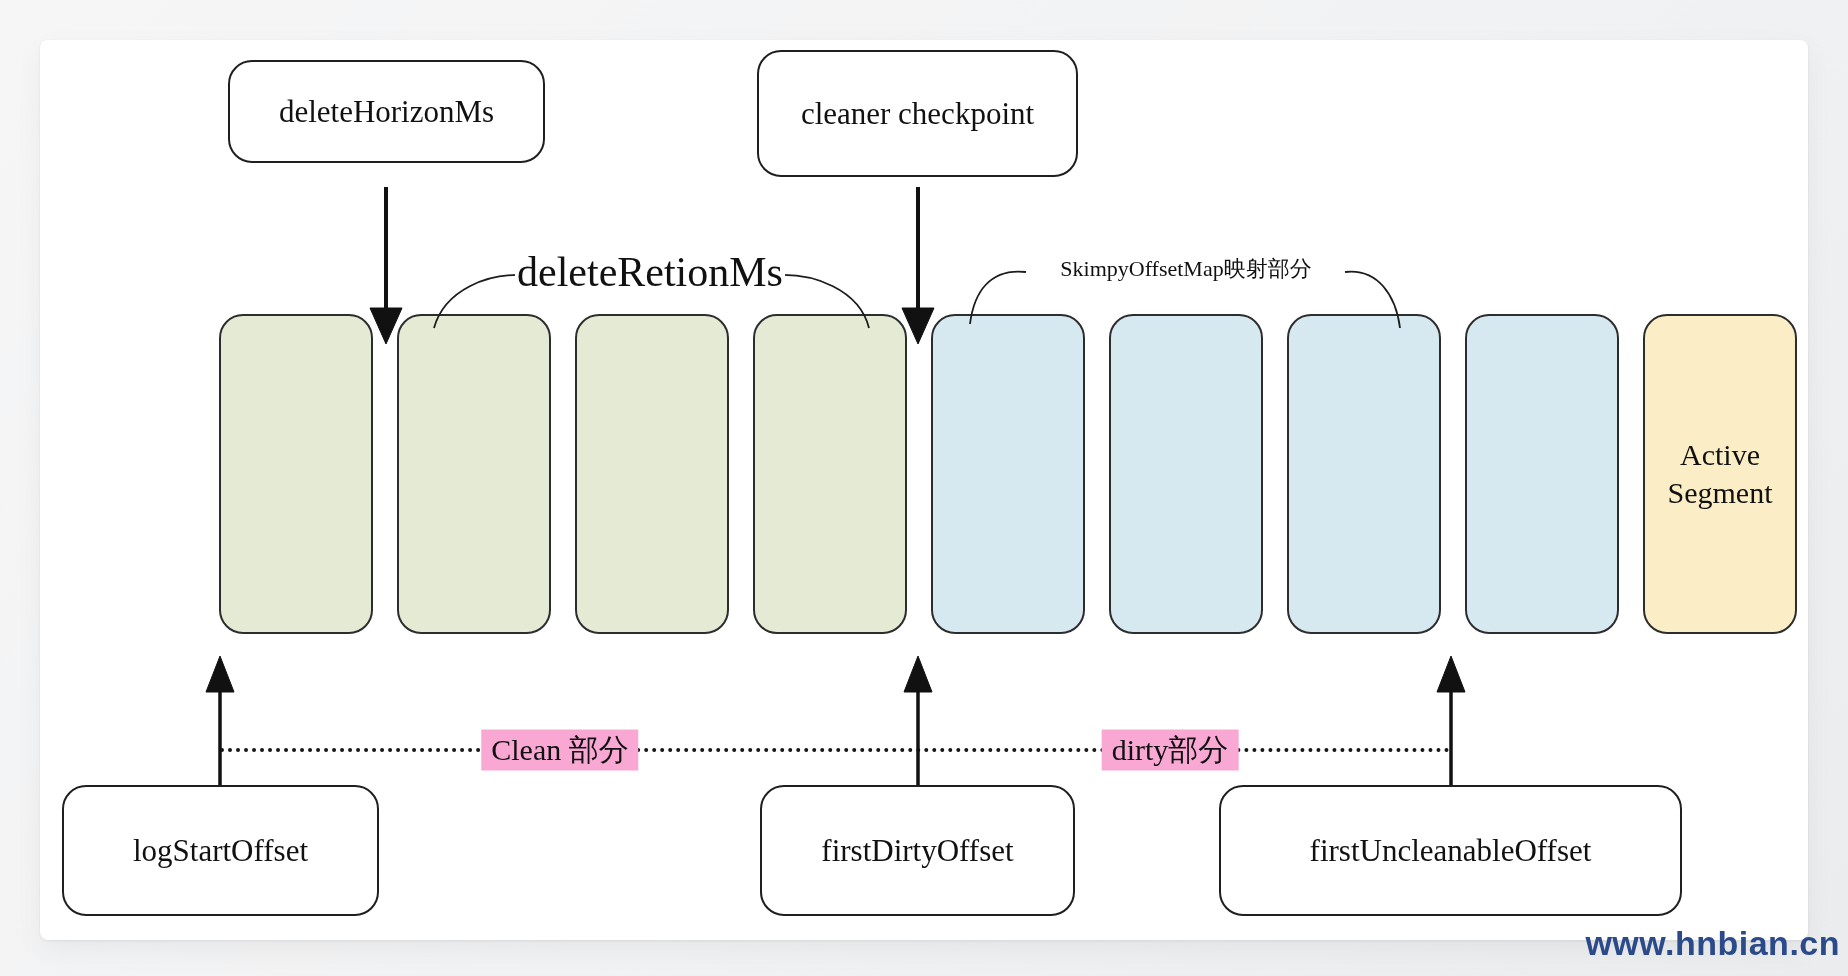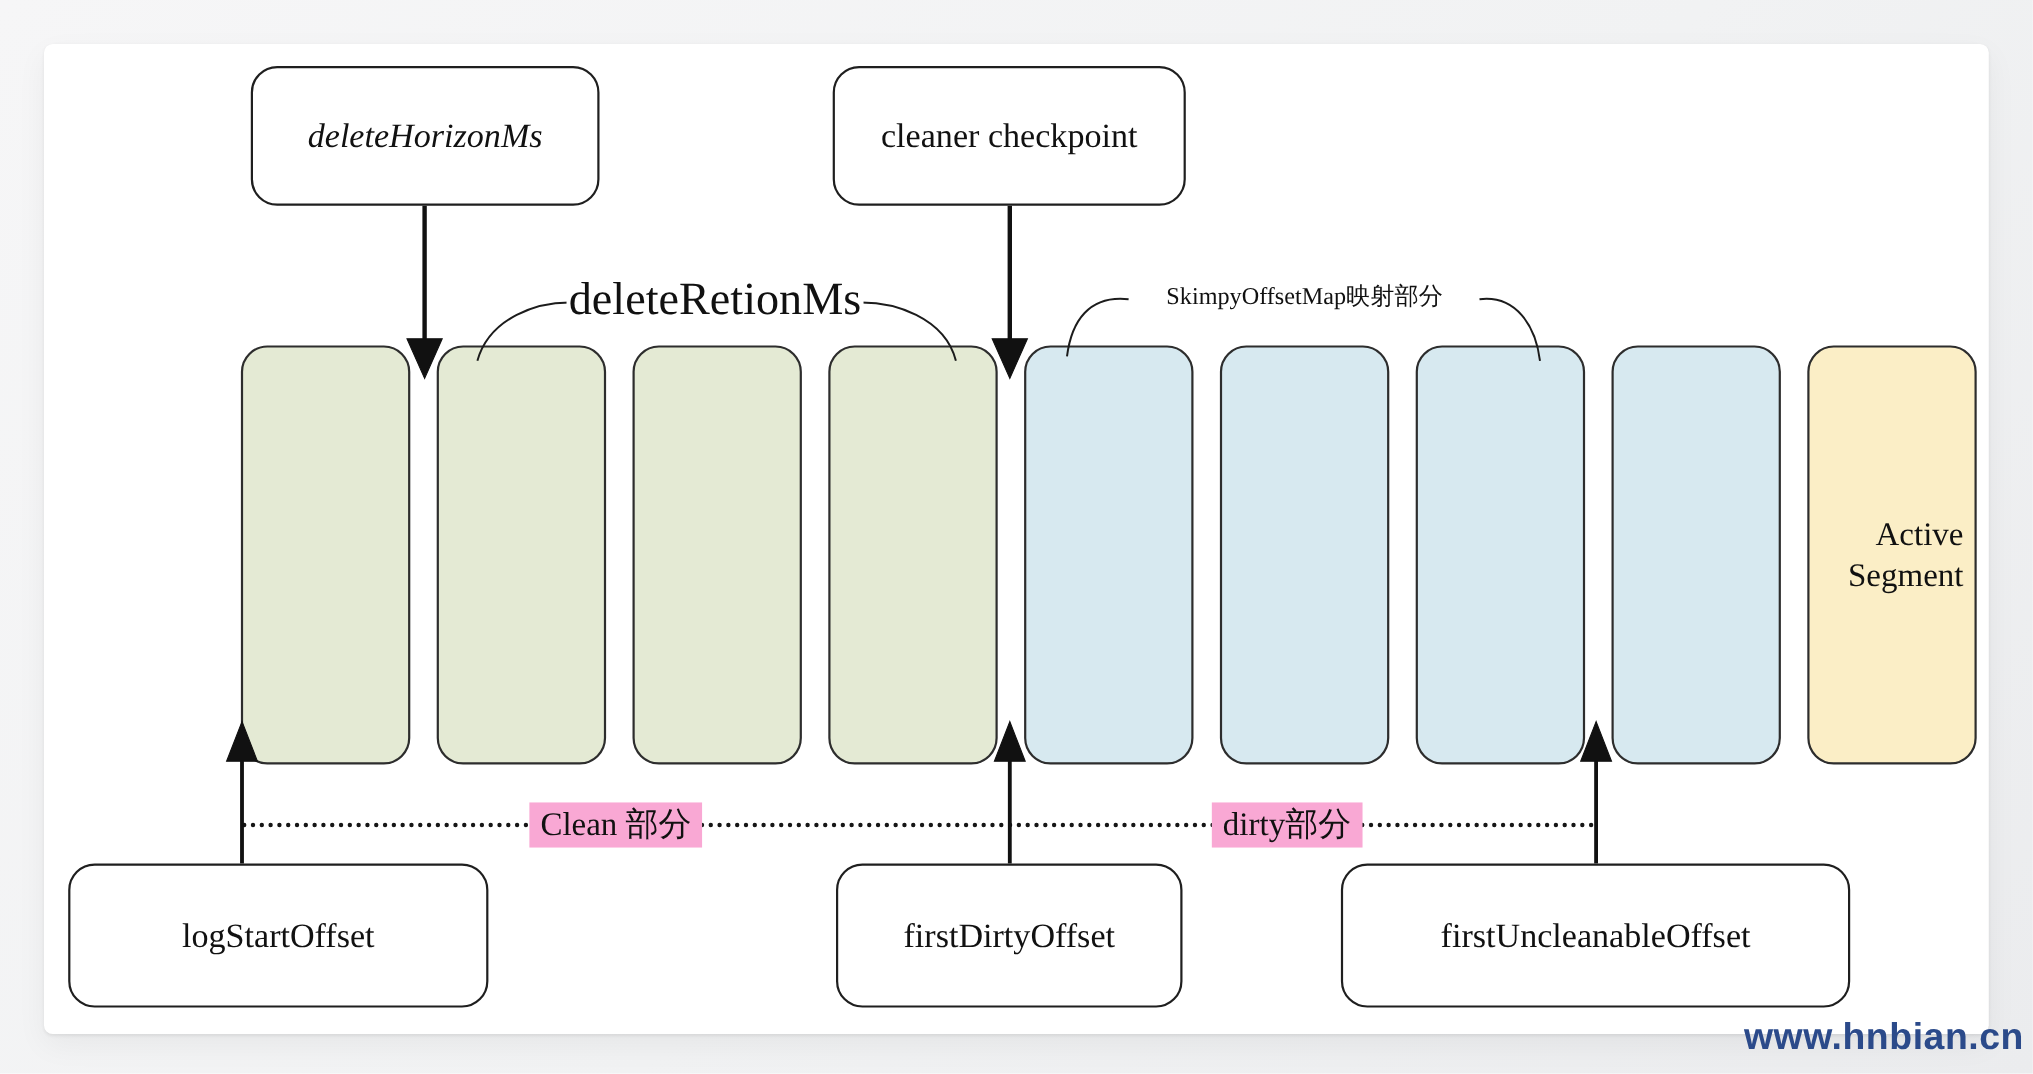--- a/index.html
+++ b/index.html
@@ -14,32 +14,32 @@
     position:absolute; left:40px; top:40px; width:1768px; height:900px;
     background:#ffffff; border-radius:8px;
     box-shadow:0 1px 3px rgba(0,0,0,.07), 0 10px 28px rgba(0,0,0,.05);
   }
   .nodebox {
     position:absolute; background:#fff;
     border:2px solid #1f1f1f; border-radius:24px;
     display:flex; align-items:center; justify-content:center;
     font-size:31px; white-space:nowrap;
   }
-  .topbox-1 { left:188px; top:20px;  width:317px; height:127px;font-style:italic; }
-  .topbox-2 { left:717px; top:20px;  width:321px; height:127px; }
-  .botbox-1 { left:22px;   top:745px; width:382px; height:131px; }
+  .topbox-1 { left:188px; top:20px;  width:317px; height:103px; }
+  .topbox-2 { left:717px; top:10px;  width:321px; height:127px; }
+  .botbox-1 { left:22px;   top:745px; width:317px; height:131px; }
   .botbox-2 { left:720px;  top:745px; width:315px; height:131px; }
   .botbox-3 { left:1179px; top:745px; width:463px; height:131px; }
 
   .segments-row { position:absolute; inset:0; }
   .segment {
-    position:absolute; top:274px; width:154px; height:381px;
+    position:absolute; top:274px; width:154px; height:320px;
     border:2px solid #2d2d2d; border-radius:24px;
     display:flex; align-items:center; justify-content:center;
-    text-align:right; font-size:30px; line-height:38px; padding:0 10px;
+    text-align:center; font-size:30px; line-height:38px; padding:0 10px;
   }
 
   .brace-label {
     position:absolute; transform:translate(-50%,-50%);
     white-space:nowrap; background:#fff; padding:0 2px;
   }
   .brace-label.big   { font-size:42px; }
   .brace-label.small { font-size:22px; }
 
   .dotline {

